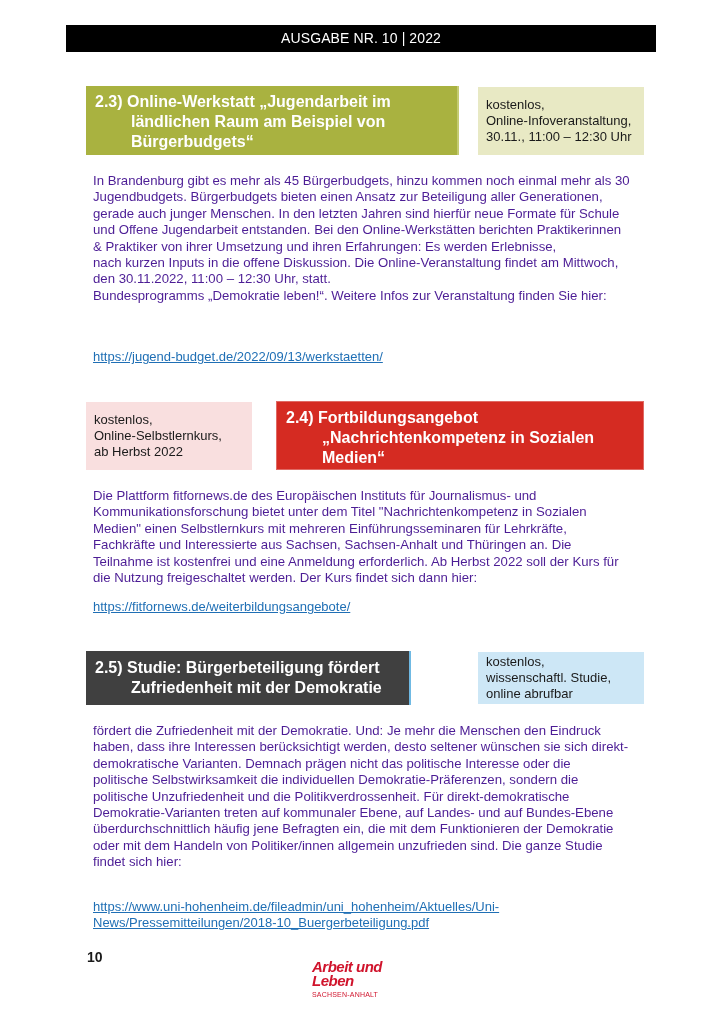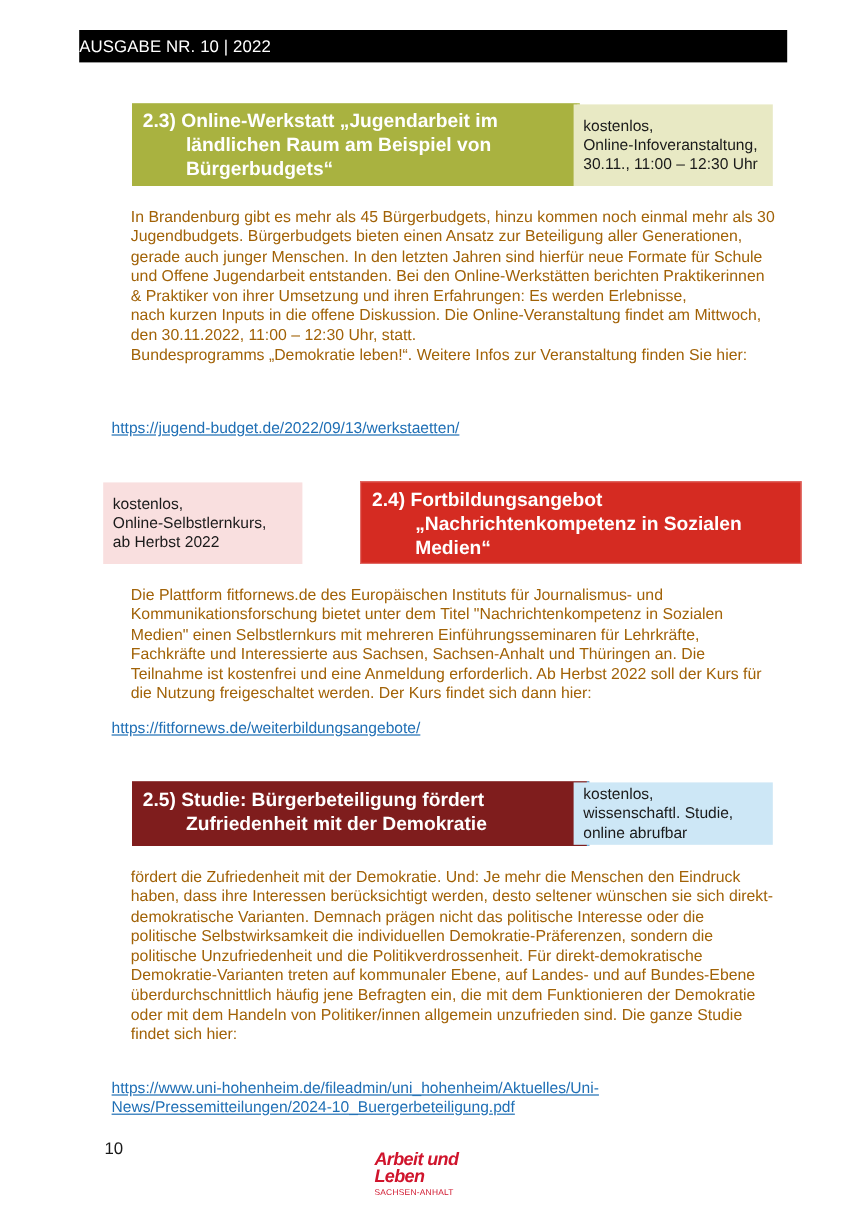--- a/index.html
+++ b/index.html
@@ -1,30 +1,30 @@
 <!DOCTYPE html>
 <html><head>
 <meta charset="utf-8">
 <style>
   html, body { margin:0; padding:0; background:#ffffff; }
   body { width:723px; height:1024px; position:relative; overflow:hidden;
          font-family:"Liberation Sans", sans-serif; color:#1a1a1a; }
   .header-bar { position:absolute; left:66px; top:25px; width:590px; height:27px; background:#000;
-                color:#fff; font-size:14px; line-height:27px; letter-spacing:0.1px; }
+                color:#fff; font-size:14px; text-align:center; line-height:27px; letter-spacing:0.1px; }
   .title-box { position:absolute; color:#fff; font-weight:bold; font-size:16px; line-height:20px;
-               box-sizing:border-box; padding:6px 8px 0 9px;margin-left:24px; }
+               box-sizing:border-box; padding:6px 8px 0 9px; }
   .title-box .line { display:block; white-space:nowrap; }
   .title-box .indent { padding-left:36px; }
   .info-box { position:absolute; box-sizing:border-box; font-size:13px; line-height:16px; color:#1a1a1a;
               padding:0 8px; }
-  .body-text { position:absolute; left:109px; width:560px; font-size:13.2px; line-height:16.4px; color:#a16207; }
+  .body-text { position:absolute; left:93px; width:560px; font-size:13.2px; line-height:16.4px; color:#4c1d95; }
   .body-text p { margin:0; white-space:nowrap; }
   .link { position:absolute; left:93px; font-size:13px; line-height:16.4px; color:#1f6fb5;
           text-decoration:underline; white-space:nowrap; cursor:pointer; }
-  .page-num { position:absolute; left:87px; top:949px; font-size:14px; color:#1a1a1a; }
+  .page-num { position:absolute; left:87px; top:949px; font-size:14px; color:#1a1a1a;font-weight:bold; }
   .logo { position:absolute; left:312px; top:960px; }
   .logo .l1 { color:#d0142c; font-weight:bold; font-style:italic; font-size:15px; line-height:14px; letter-spacing:-0.5px; }
   .logo .l2 { color:#d0142c; font-size:7px; margin-top:3px; letter-spacing:0.2px; }
 </style>
 </head>
 <body>
 
 <div class="header-bar">
   <span>AUSGABE NR. 10 | 2022</span>
 </div>
@@ -64,41 +64,41 @@
 <div class="body-text" style="top:488px;">
   <p>Die Plattform fitfornews.de des Europäischen Instituts für Journalismus- und</p>
   <p>Kommunikationsforschung bietet unter dem Titel "Nachrichtenkompetenz in Sozialen</p>
   <p>Medien" einen Selbstlernkurs mit mehreren Einführungsseminaren für Lehrkräfte,</p>
   <p>Fachkräfte und Interessierte aus Sachsen, Sachsen-Anhalt und Thüringen an. Die</p>
   <p>Teilnahme ist kostenfrei und eine Anmeldung erforderlich. Ab Herbst 2022 soll der Kurs für</p>
   <p>die Nutzung freigeschaltet werden. Der Kurs findet sich dann hier:</p>
 </div>
 <a class="link" style="top:599px;">https://fitfornews.de/weiterbildungsangebote/</a>
 
-<div class="title-box" style="left:86px; top:651px; width:381px; height:54px; background:#7f1d1d; border-right:2px solid #6fb9e3; padding-top:7px;">
+<div class="title-box" style="left:86px; top:651px; width:325px; height:54px; background:#404040; border-right:2px solid #6fb9e3; padding-top:7px;">
   <span class="line">2.5) Studie: Bürgerbeteiligung fördert</span>
   <span class="line indent">Zufriedenheit mit der Demokratie</span>
 </div>
 <div class="info-box" style="left:478px; top:652px; width:166px; height:52px; background:#cde7f6; padding-top:2px;">
   <div>kostenlos,</div>
   <div>wissenschaftl. Studie,</div>
   <div>online abrufbar</div>
 </div>
 <div class="body-text" style="top:723px;">
   <p>fördert die Zufriedenheit mit der Demokratie. Und: Je mehr die Menschen den Eindruck</p>
   <p>haben, dass ihre Interessen berücksichtigt werden, desto seltener wünschen sie sich direkt-</p>
   <p>demokratische Varianten. Demnach prägen nicht das politische Interesse oder die</p>
   <p>politische Selbstwirksamkeit die individuellen Demokratie-Präferenzen, sondern die</p>
   <p>politische Unzufriedenheit und die Politikverdrossenheit. Für direkt-demokratische</p>
   <p>Demokratie-Varianten treten auf kommunaler Ebene, auf Landes- und auf Bundes-Ebene</p>
   <p>überdurchschnittlich häufig jene Befragten ein, die mit dem Funktionieren der Demokratie</p>
   <p>oder mit dem Handeln von Politiker/innen allgemein unzufrieden sind. Die ganze Studie</p>
   <p>findet sich hier:</p>
 </div>
 <a class="link" style="top:899px;text-align:right;">https://www.uni-hohenheim.de/fileadmin/uni_hohenheim/Aktuelles/Uni-</a>
-<a class="link" style="top:915px;">News/Pressemitteilungen/2024-10_Buergerbeteiligung.pdf</a>
+<a class="link" style="top:915px;">News/Pressemitteilungen/2018-10_Buergerbeteiligung.pdf</a>
 
 <div class="page-num">10</div>
 <div class="logo">
   <div class="l1">Arbeit und</div>
   <div class="l1">Leben</div>
   <div class="l2">SACHSEN-ANHALT</div>
 </div>
 
 </body></html>

